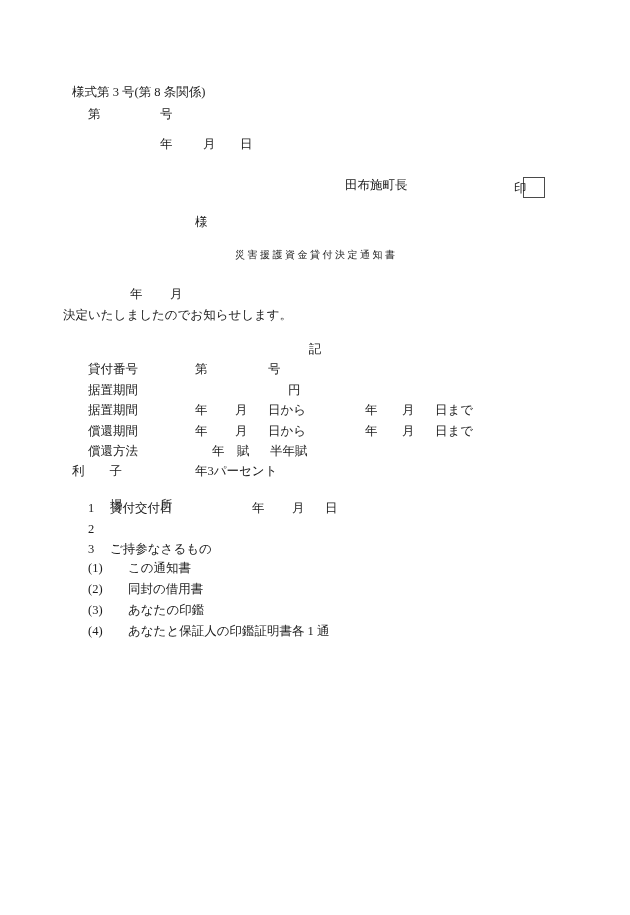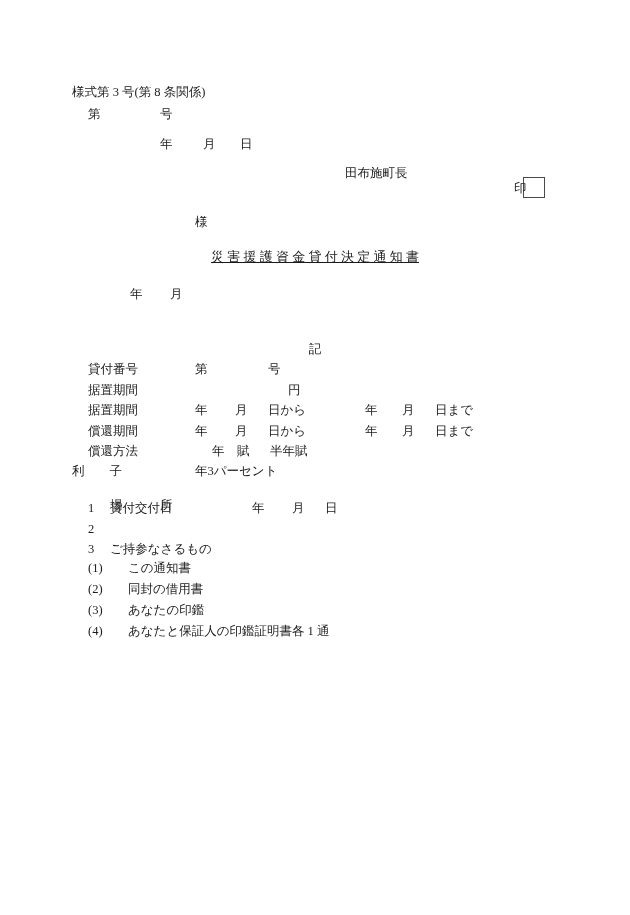--- a/index.html
+++ b/index.html
@@ -20,22 +20,21 @@
   .t {
     position: absolute;
     line-height: 1.2;
     white-space: pre;
     text-align: center;
   }
   .center {
     text-align: center;
   }
   .title-text {
-    font-size: 13px;
-    text-decoration: underline;
+    font-size: 10px;
   }
   .seal-box {
     position: absolute;
     width: 20px;
     height: 19px;
     border: 1.5px solid #4a4a4a;
     background: transparent;
   }
 </style>
 </head>
@@ -45,30 +44,31 @@
 
   <span class="t" style="left:72px;top:85px">様式第 3 号(第 8 条関係)</span>
 
   <span class="t" style="left:88px;top:107px">第</span>
   <span class="t" style="left:160px;top:107px">号</span>
 
   <span class="t" style="left:160px;top:137px">年</span>
   <span class="t" style="left:203px;top:137px">月</span>
   <span class="t" style="left:240px;top:137px">日</span>
 
-  <span class="t" style="left:345px;top:166px">田布施町長</span>
+  <span class="t" style="left:345px;top:178px">田布施町長</span>
   <div class="seal-box" style="left:523px;top:177px"></div>
   <span class="t" style="left:514px;top:181px">印</span>
 
   <span class="t" style="left:195px;top:215px">様</span>
 
   <div class="t center title-text" style="left:0;top:249px;width:630px">災 害 援 護 資 金 貸 付 決 定 通 知 書</div>
 
   <span class="t" style="left:130px;top:287px">年</span>
   <span class="t" style="left:170px;top:287px">月</span>
+  <span class="t" style="left:63px;top:308px">決定いたしましたのでお知らせします。</span>
 
   <div class="t center" style="left:0;top:342px;width:630px">記</div>
 
   <span class="t" style="left:88px;top:362px">貸付番号</span>
   <span class="t" style="left:195px;top:362px">第</span>
   <span class="t" style="left:268px;top:362px">号</span>
 
   <span class="t" style="left:88px;top:383px">据置期間</span>
   <span class="t" style="left:288px;top:383px">円</span>
 

